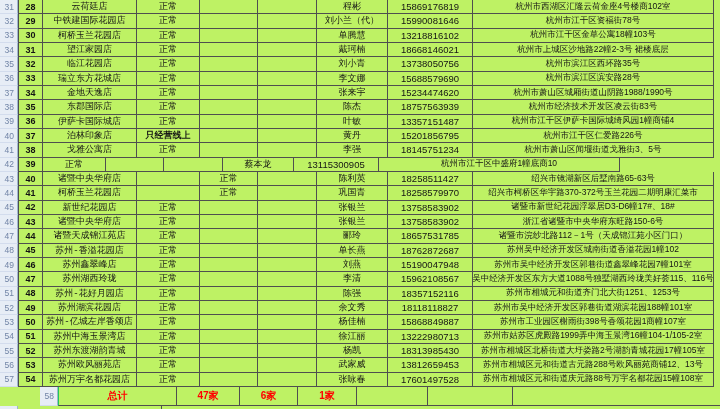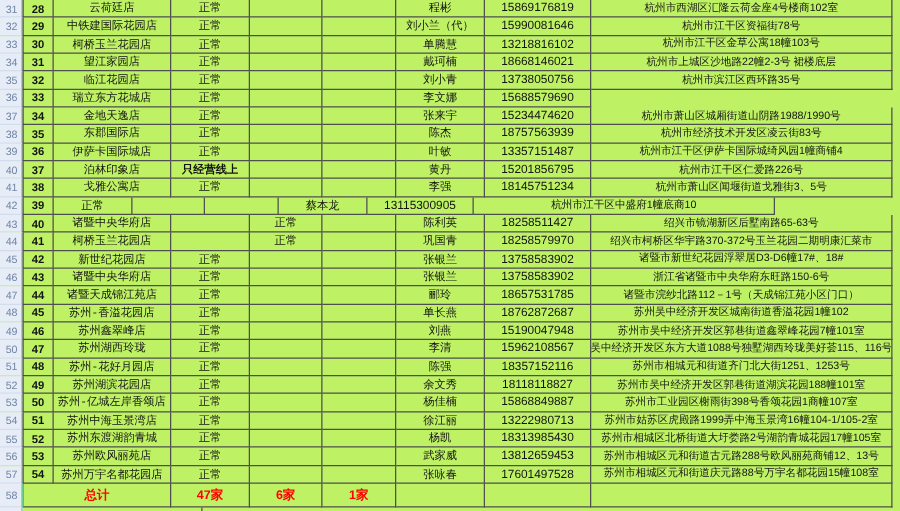--- a/index.html
+++ b/index.html
@@ -1,21 +1,21 @@
 <!DOCTYPE html>
 <html><head>
 <meta charset="utf-8">
 <style>
   html,body{margin:0;padding:0;background:#fff;}
   #sheet{
     position:relative;width:720px;height:409px;background:#bef264;
     font-family:"Liberation Sans",sans-serif;overflow:hidden;
   }
   .row{display:flex;height:14.33px;box-sizing:border-box;}
-  .row.total{height:19px;}
+  .row.total{height:19px;margin-left:40px;}
   .gutter{
     width:18px;flex:0 0 18px;box-sizing:border-box;
     background:#e7edf6;color:#7184a6;font-size:8.5px;
     display:flex;align-items:center;justify-content:flex-end;
     padding-right:3px;border-right:1px solid #9eb6ce;border-bottom:1px solid #d3dced;
   }
   .cell{
     box-sizing:border-box;border-right:1px solid #4f4f4f;border-bottom:1px solid #4f4f4f;
     display:flex;align-items:center;justify-content:center;
     font-size:9px;color:#141414;overflow:hidden;white-space:nowrap;
@@ -97,20 +97,21 @@
       </div>
       <div class="row">
         <div class="gutter">36</div>
         <div class="cell c-seq">33</div>
         <div class="cell c-store">瑞立东方花城店</div>
         <div class="cell c-s1">正常</div>
         <div class="cell c-s2"></div>
         <div class="cell c-s3"></div>
         <div class="cell c-contact">李文娜</div>
         <div class="cell c-phone">15688579690</div>
+        <div class="cell c-addr">杭州市滨江区滨安路28号</div>
       </div>
       <div class="row">
         <div class="gutter">37</div>
         <div class="cell c-seq">34</div>
         <div class="cell c-store">金地天逸店</div>
         <div class="cell c-s1">正常</div>
         <div class="cell c-s2"></div>
         <div class="cell c-s3"></div>
         <div class="cell c-contact">张来宇</div>
         <div class="cell c-phone">15234474620</div>

